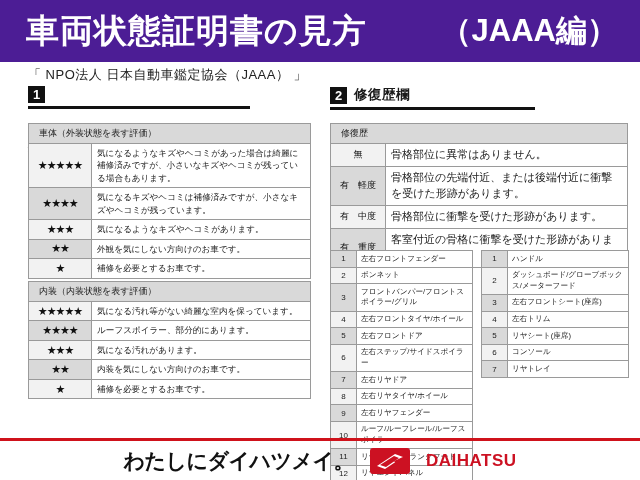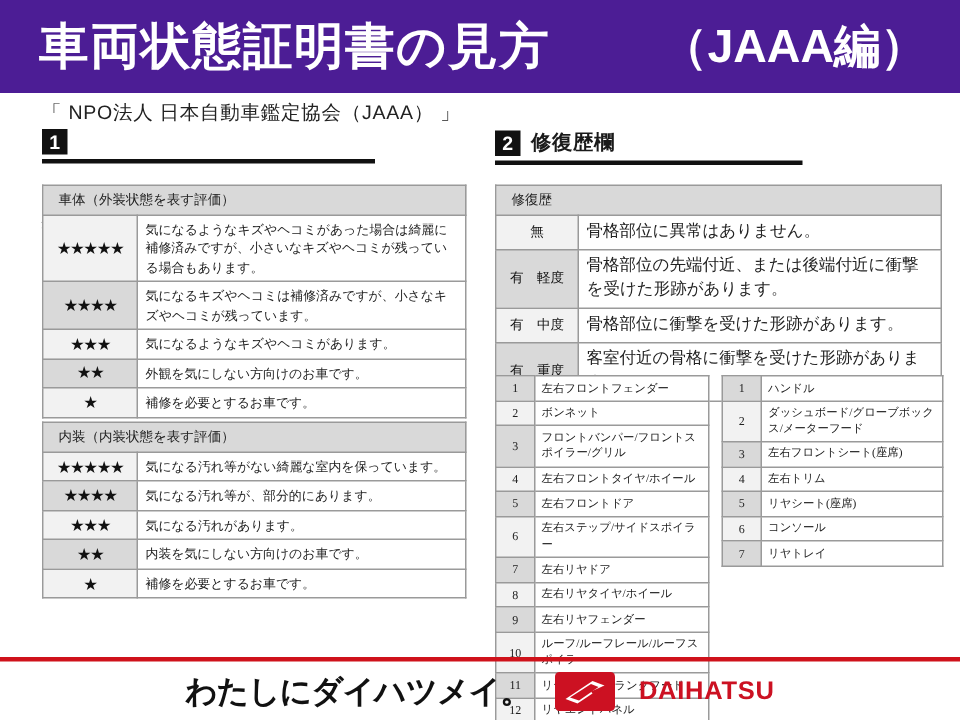--- a/index.html
+++ b/index.html
@@ -25,21 +25,21 @@
   .sec-head{position:absolute;display:flex;align-items:flex-end;border-bottom:3px solid #111;padding-bottom:3px;box-sizing:border-box;}
   .sec-num{
     background:#111;color:#fff;font-weight:bold;font-size:13px;
     width:17px;height:17px;display:flex;align-items:center;justify-content:center;flex:0 0 17px;
   }
   .sec-title{font-size:13.5px;font-weight:bold;margin-left:7px;white-space:nowrap;letter-spacing:.5px;}
   #sec1-head{left:28px;top:86px;width:222px;}
   #sec2-head{left:330px;top:86px;width:205px;}
   #sec3-head{left:330px;top:226px;width:215px;}
   
-  table{border-collapse:collapse;background:#fff;font-family:Liberation Serif, serif;}
+  table{border-collapse:collapse;background:#fff;}
   td,th{border:1px solid #9a9a9a;font-weight:normal;}
   .outer{border:1px solid #6e6e6e;}
   .thead-cell{
     background:#d9d9d9;text-align:left;font-size:9px;padding:3px 0 3px 10px;color:#222;
   }
   .label-cell{width:60px;text-align:center;font-size:11px;letter-spacing:-1px;color:#111;padding:2px 1px;}
   .desc-cell{font-size:8.6px;padding:3px 5px;line-height:1.45;color:#222;background:#fff;}
   .bg-light{background:#f2f2f2;}
   .bg-gray{background:#d9d9d9;text-align:center;}
   .group-label{position:absolute;font-size:11px;font-weight:bold;color:#111;margin-top:32px;}
@@ -123,21 +123,21 @@
         <th class="thead-cell" colspan="2">内装（内装状態を表す評価）</th>
       </tr>
     </thead>
   <tbody>
       <tr>
         <td class="label-cell bg-light">★★★★★</td>
         <td class="desc-cell">気になる汚れ等がない綺麗な室内を保っています。</td>
       </tr>
       <tr>
         <td class="label-cell bg-gray">★★★★</td>
-        <td class="desc-cell">気になる汚れ等が、部分的にあります。</td>
+        <td class="desc-cell">ルーフスポイラー、部分的にあります。</td>
       </tr>
       <tr>
         <td class="label-cell bg-light">★★★</td>
         <td class="desc-cell">気になる汚れがあります。</td>
       </tr>
       <tr>
         <td class="label-cell bg-gray">★★</td>
         <td class="desc-cell">内装を気にしない方向けのお車です。</td>
       </tr>
       <tr>

